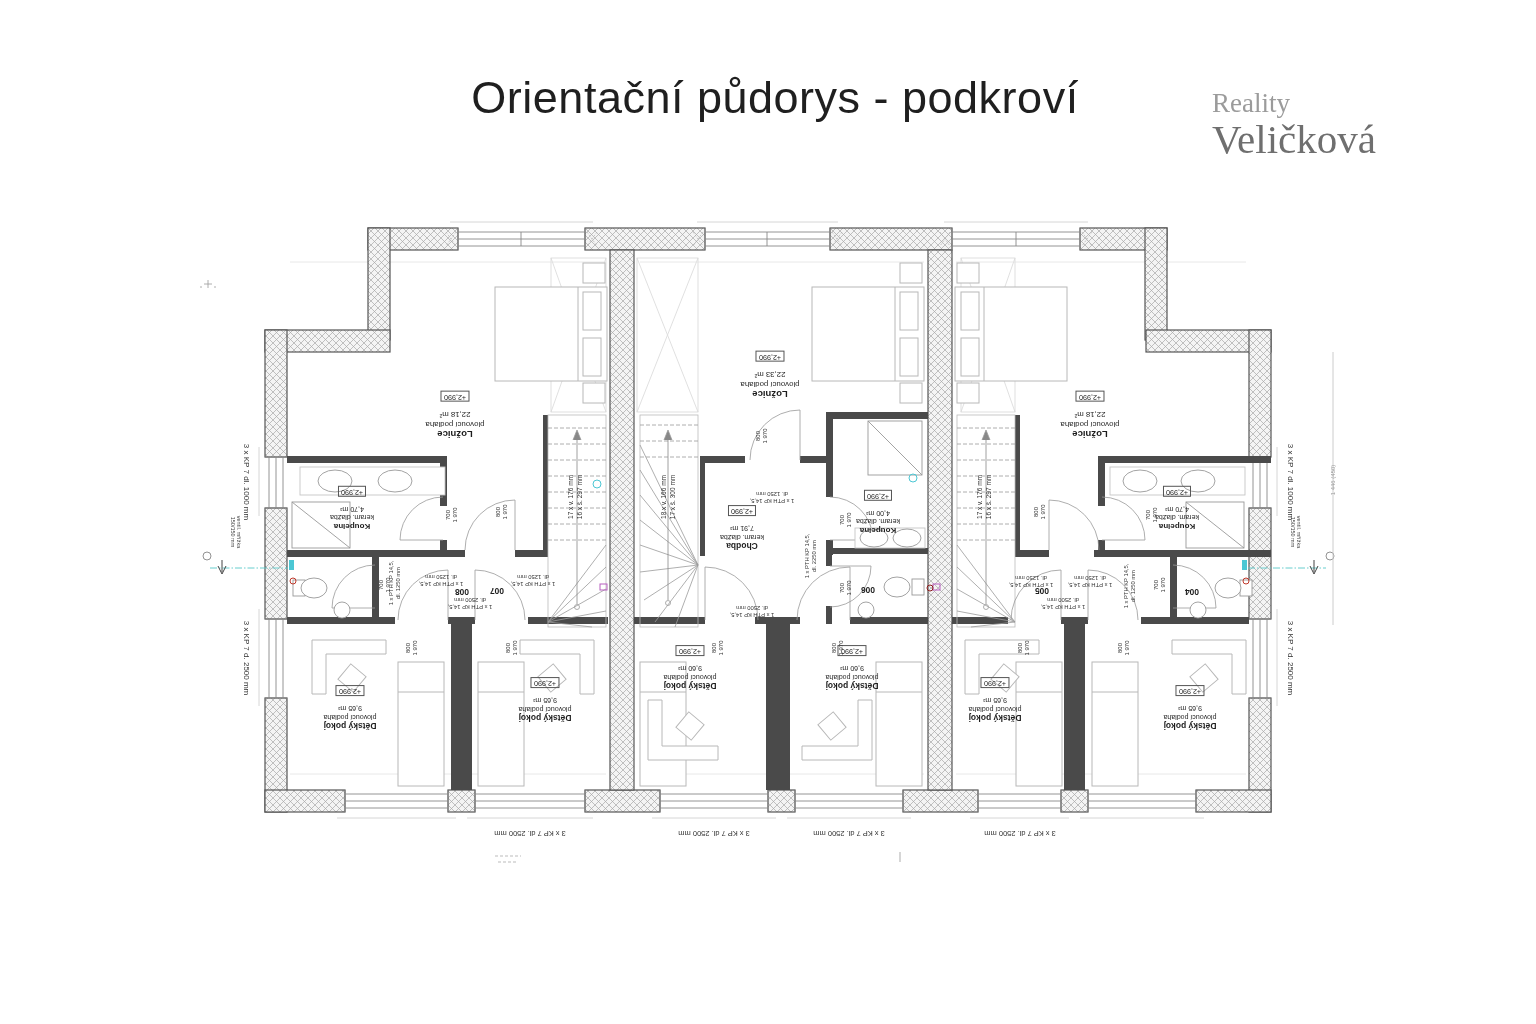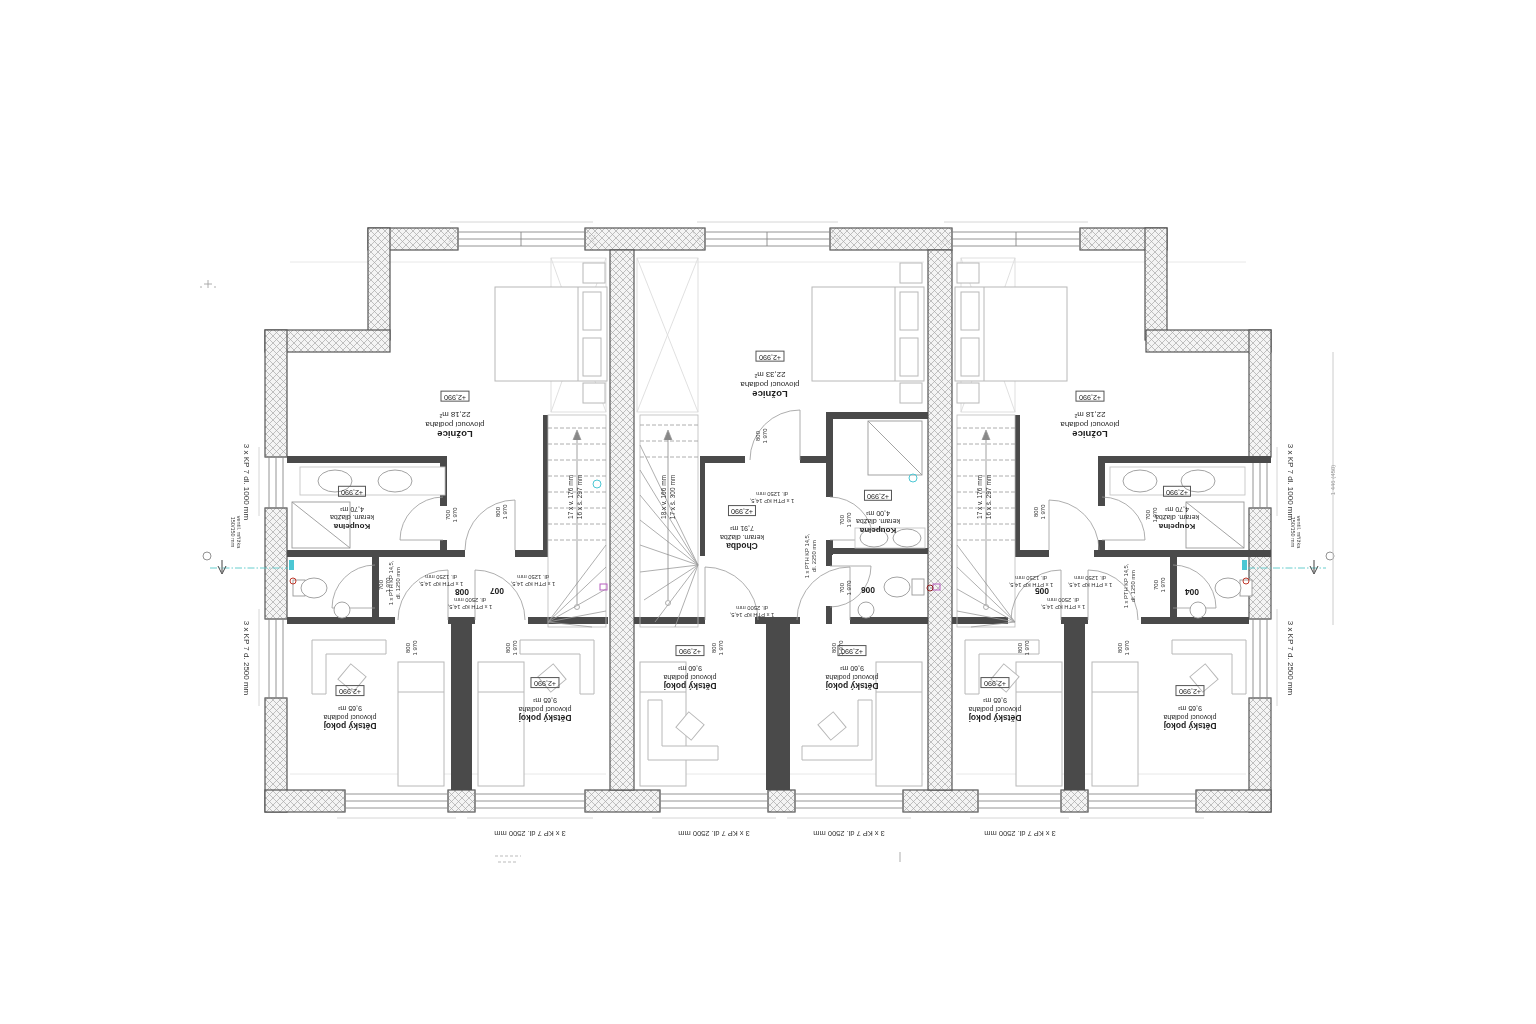--- a/index.html
+++ b/index.html
@@ -324,20 +324,25 @@
       <circle cx="293" cy="581" r="3" stroke="#c0392b" fill="none"></circle>
       <circle cx="1246" cy="581" r="3" stroke="#c0392b" fill="none"></circle>
       <circle cx="930" cy="588" r="3" stroke="#8b1a1a" fill="none"></circle>
       <path d="M204,284 h8 M208,280 v8 M200,287 h2 M214,287 h2" stroke="#999" stroke-width="0.8"></path>
       <path d="M1333,352 V625" stroke="#ccc" stroke-width="1"></path>
       <path d="M495,856 h26 M498,862 h18" stroke="#bbb" stroke-width="1.2" stroke-dasharray="3 2"></path>
       <path d="M900,852 v10" stroke="#bbb" stroke-width="1.2"></path>
     </g>
   </svg>
 
+  <div class="title">Orientační půdorys - podkroví</div>
+  <div class="logo">
+    <div class="l1">Reality</div>
+    <div class="l2">Veličková</div>
+  </div>
 
   <div class="rlabel" style="left:455px;top:415px">
     <div class="rname">Ložnice</div>
     <div class="rsub">plovoucí podlaha</div>
     <div class="rsub">22,18 m²</div>
     <div class="rlevel">+2,990</div>
   </div>
   <div class="rlabel" style="left:770px;top:375px">
     <div class="rname">Ložnice</div>
     <div class="rsub">plovoucí podlaha</div>

